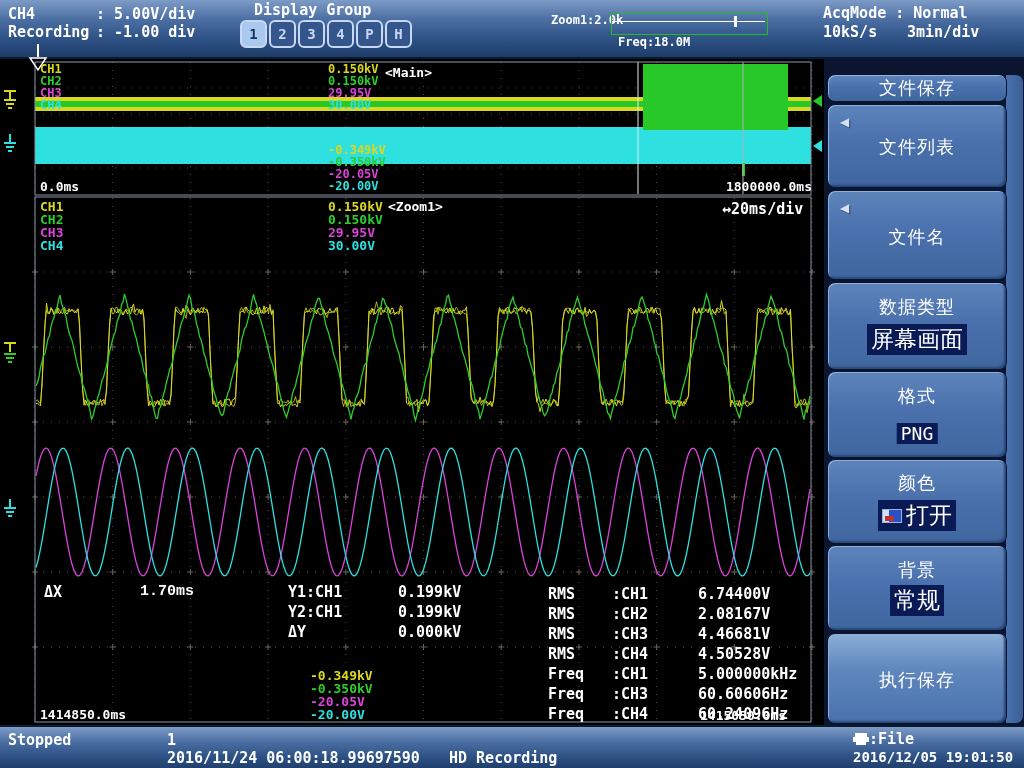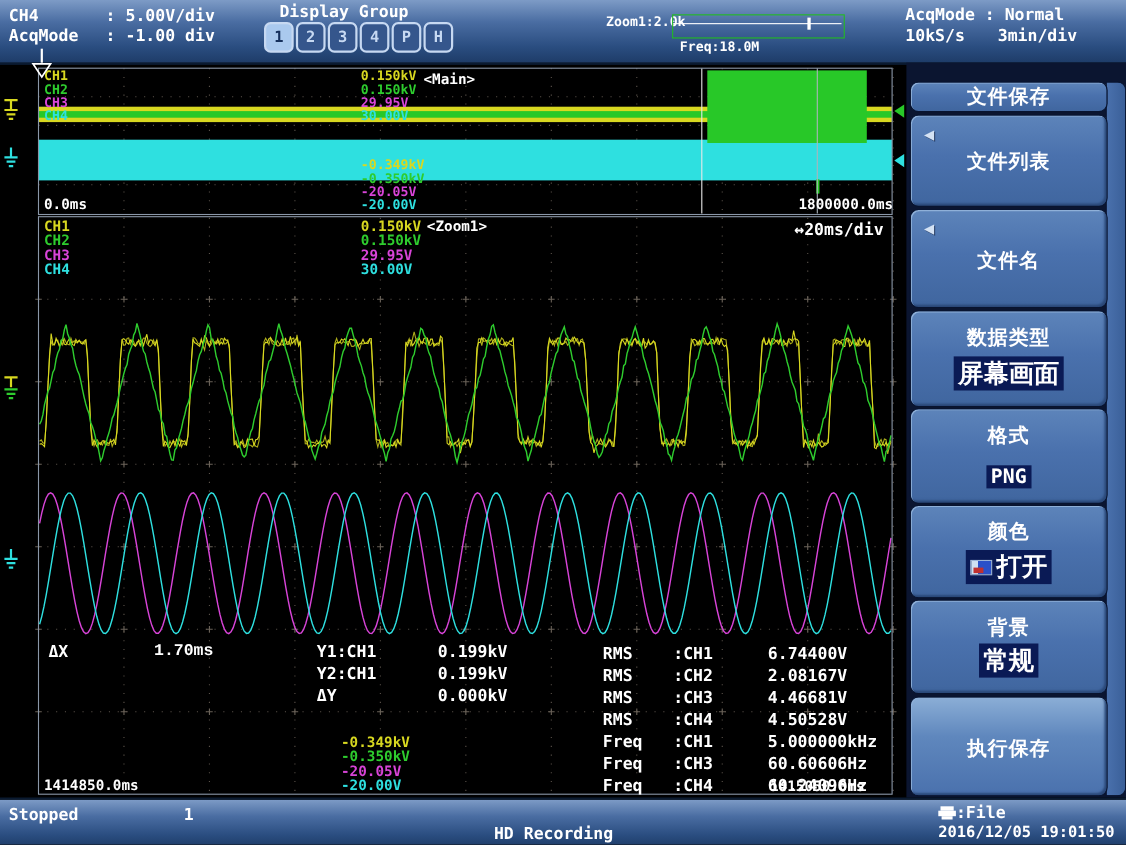--- a/index.html
+++ b/index.html
@@ -20,21 +20,21 @@
   
   #zoom-box{left:611px;top:13px;width:155px;height:20px;border:1px solid #22bb22;}
   #zoom-line{left:0;top:7px;width:153px;height:1px;background:#fff;}
   #zoom-marker{left:122px;top:2px;width:3px;height:11px;background:#fff;}
   
   .c1{color:#d8d820}.c2{color:#2ecc2e}.c3{color:#d844d8}.c4{color:#2ee0e0}
   
   #menu-panel{left:824px;top:57px;width:200px;height:668px;background:#0b1530;}
   .mbtn{position:absolute;left:3px;width:178px;background:linear-gradient(180deg,#5d84ba 0%,#4a71ad 45%,#40669f 100%);
         border:1px solid #081430;border-radius:8px;box-shadow:inset 1px 1px 0 #8fb0d8,inset -2px -2px 2px #2a4878;
-        color:#fff;font-family:"DejaVu Sans",sans-serif;font-weight:bold;}
+        color:#fff;font-family:"DejaVu Sans",sans-serif;font-weight:normal;}
   .mbtn .lbl{position:absolute;left:0;width:100%;text-align:center;font-size:18px;letter-spacing:1px;}
   .vbox{position:absolute;left:50%;transform:translateX(-50%);background:#0a1a55;color:#fff;
         font-size:23px;padding:0 4px;white-space:nowrap;display:flex;align-items:center;gap:4px;}
   .marrow{position:absolute;left:12px;top:10px;color:#d4e2f4;font-size:12px;text-shadow:1px 1px 0 #1a3058;}
   #side-strip{position:absolute;left:181px;top:0px;width:17px;height:648px;
         background:linear-gradient(90deg,#4a71ad,#3a5f98);border:1px solid #081430;border-radius:0 8px 8px 0;}
   
   .wtxt{position:absolute;z-index:3;white-space:pre;}
   #waveform-svg{position:absolute;left:0;top:57px;z-index:1;}
   .marker-icon{position:absolute;z-index:3;}
@@ -49,21 +49,21 @@
   .printer .b3{position:absolute;left:3px;top:9px;width:10px;height:3px;background:#fff;}
 </style>
 </head>
 <body>
 
 <div id="screen">
 
   <div id="top-bar" class="abs bar">
     <div class="abs t15" style="left:8px;top:5px;">CH4</div>
     <div class="abs t15" style="left:96px;top:5px;">: 5.00V/div</div>
-    <div class="abs t15" style="left:8px;top:23px;">AcqMode</div>
+    <div class="abs t15" style="left:8px;top:23px;">Recording</div>
     <div class="abs t15" style="left:96px;top:23px;">: -1.00 div</div>
 
     <div class="abs t15" style="left:254px;top:1px;">Display Group</div>
     <div class="abs" style="left:240px;top:20px;display:flex;">
       <div class="dg-btn sel">1</div>
       <div class="dg-btn">2</div>
       <div class="dg-btn">3</div>
       <div class="dg-btn">4</div>
       <div class="dg-btn">P</div>
       <div class="dg-btn">H</div>
@@ -352,18 +352,19 @@
       <div class="lbl" style="top:12px;">背景</div>
       <div class="vbox" style="bottom:14px;">
           <span>常规</span>
         </div>
     </div>
   </div>
 
   <div id="bottom-bar" class="abs bar">
     <div class="abs t15" style="left:8px;top:4px;">Stopped</div>
     <div class="abs t15" style="left:167px;top:4px;">1</div>
+    <div class="abs t15" style="left:167px;top:22px;">2016/11/24 06:00:18.99697590</div>
     <div class="abs t15" style="left:449px;top:22px;">HD Recording</div>
     <div class="abs t15" style="left:853px;top:3px;"><span class="printer"><span class="b1"></span><span class="b2"></span><span class="b3"></span></span><span>:File</span></div>
     <div class="abs" style="left:853px;top:22px;font-size:14px;white-space:pre;">2016/12/05 19:01:50</div>
   </div>
 
 </div>
 
 </body></html>

